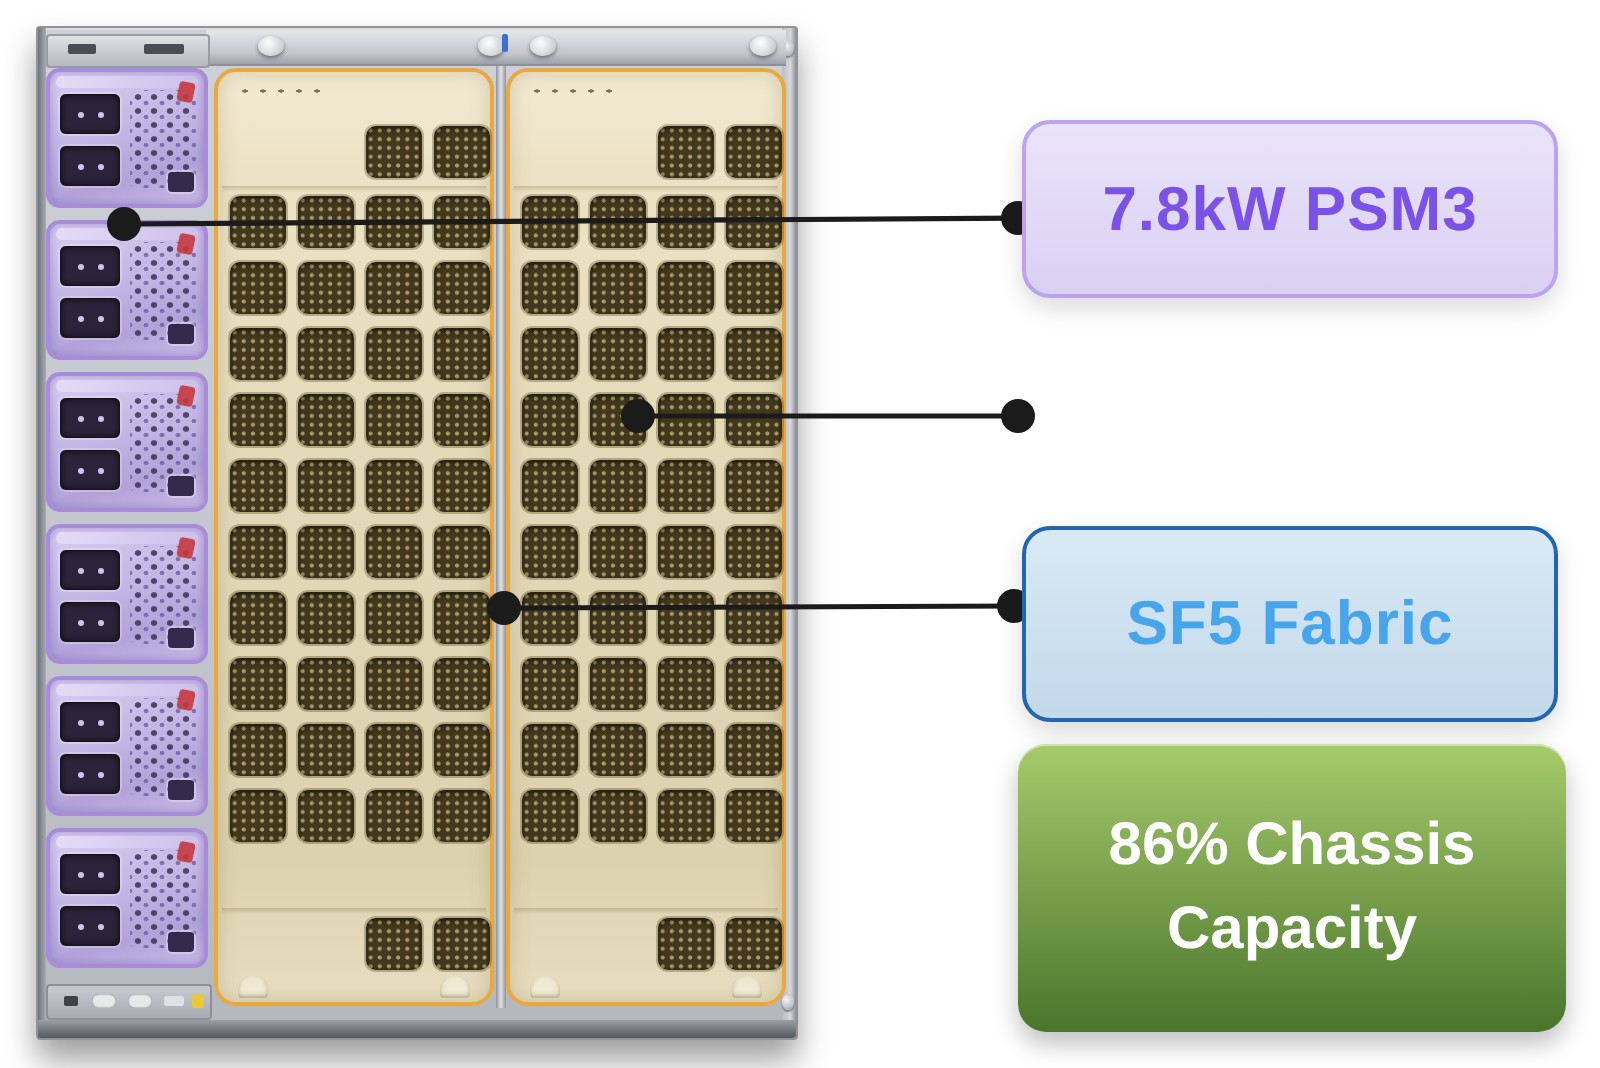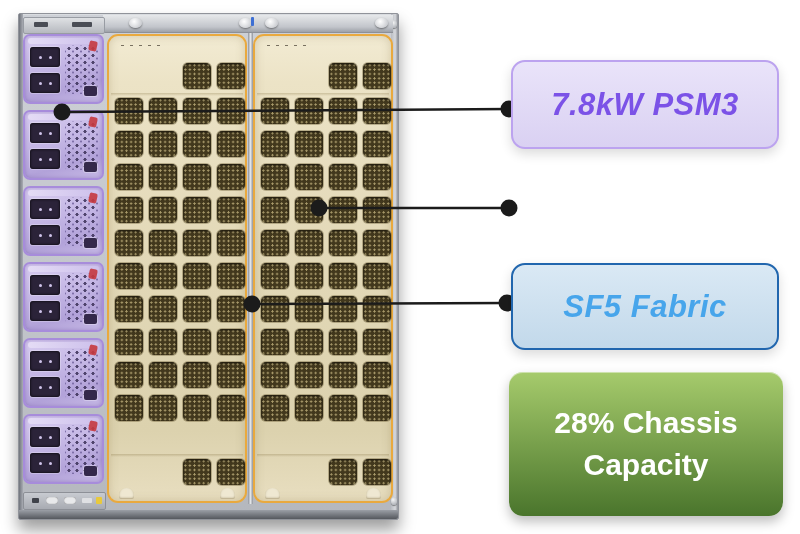--- a/index.html
+++ b/index.html
@@ -82,24 +82,24 @@
 
   
   .callouts{position:absolute;left:0;top:0;z-index:2;pointer-events:none;}
 
   
   .label-box{position:absolute;left:511px;width:268px;box-sizing:border-box;z-index:3;
            display:flex;align-items:center;justify-content:center;
            border:2.5px solid;border-radius:14px;
            font-weight:bold;font-size:31px;letter-spacing:.5px;
            box-shadow:0 5px 12px rgba(0,0,0,.14);
-           background-image:linear-gradient(180deg,rgba(255,255,255,.35),rgba(0,0,0,.02));font-style:italic;}
+           background-image:linear-gradient(180deg,rgba(255,255,255,.35),rgba(0,0,0,.02));}
   .lb-psm3{top:60px;height:89px;}
   .lb-ft3{top:165px;height:84px;}
-  .lb-sf5{top:263px;height:87px;}
+  .lb-sf5{top:263px;height:98px;}
 
   .badge{position:absolute;left:509px;top:372px;width:274px;height:144px;box-sizing:border-box;z-index:3;
            display:flex;align-items:center;justify-content:center;text-align:center;
            border-radius:14px;font-weight:bold;font-size:30px;line-height:1.4;
            padding:0 22px;
            box-shadow:0 6px 12px rgba(0,0,0,.25), inset 0 1px 0 rgba(255,255,255,.45);}
 </style>
 </head>
 <body>
 
@@ -299,16 +299,16 @@
     <circle cx="507" cy="303" r="8.5" fill="#1B1B1B"></circle>
   </svg>
 
   <div class="label-box lb-psm3" id="box0" style="color: rgb(123, 82, 231); background-color: rgb(222, 213, 247); border-color: rgb(188, 163, 239);">
     <span>7.8kW PSM3</span>
   </div>
   <div class="label-box lb-sf5" id="box2" style="color: rgb(71, 165, 235); background-color: rgb(198, 221, 239); border-color: rgb(33, 102, 174);">
     <span>SF5 Fabric</span>
   </div>
   <div class="badge" id="badge" style="color: rgb(255, 255, 255); background: linear-gradient(rgb(166, 203, 108) 0%, rgb(74, 117, 44) 100%);">
-    <span>28% Chassis Capacity</span>
+    <span>86% Chassis Capacity</span>
   </div>
 
 </div>
 
 </body></html>

